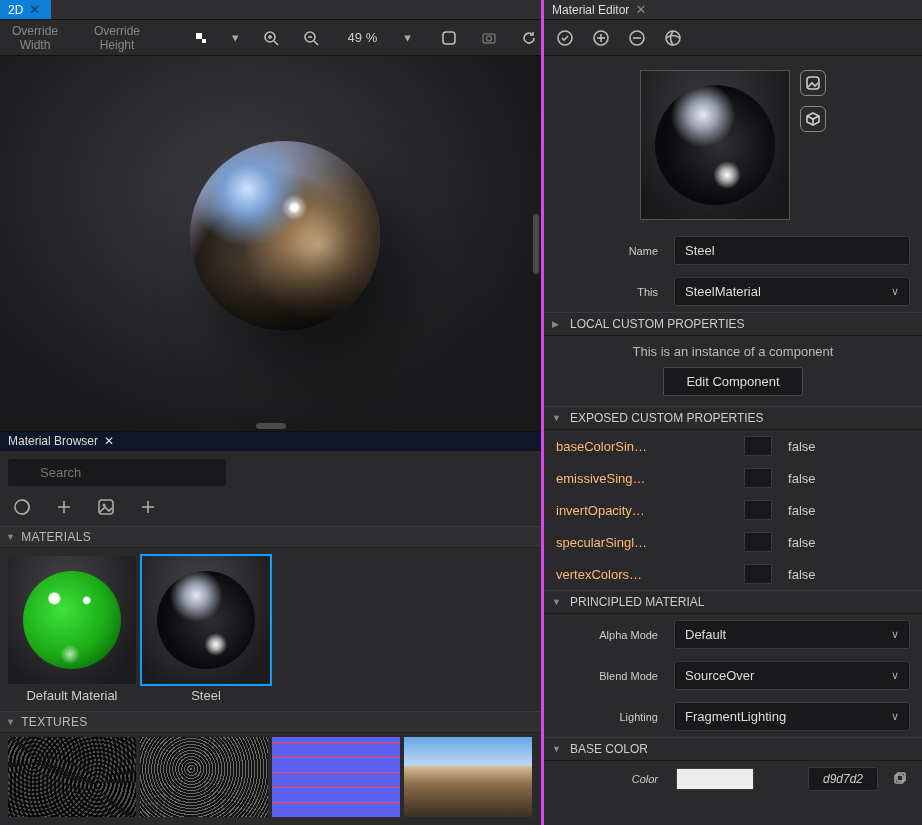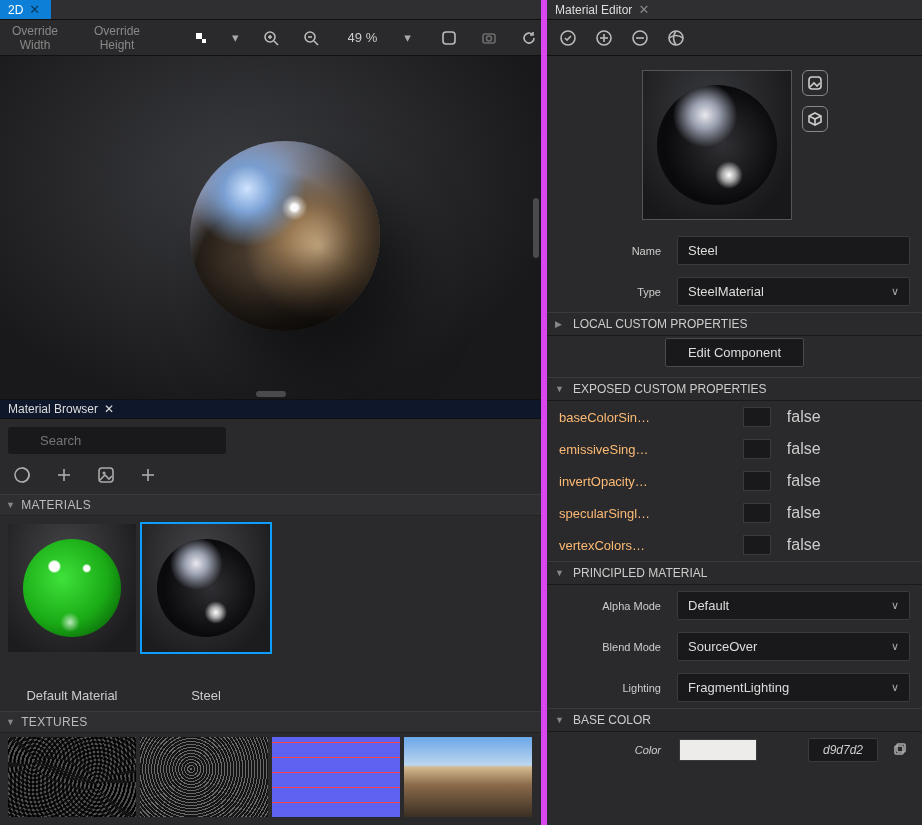--- a/index.html
+++ b/index.html
@@ -1,18 +1,18 @@
 <!DOCTYPE html>
 <html><head>
 <meta charset="utf-8">
 <style>
 * { box-sizing: border-box; margin: 0; padding: 0; font-family: "Segoe UI", Arial, sans-serif; }
 body { background: #2a2a2c; color: #ccc; width: 922px; height: 825px; overflow: hidden; font-size: 13px; display:flex; }
 .col-left { width: 541px; display:flex; flex-direction:column; }
-.col-right { flex:1; display:flex; flex-direction:column; background:#2a2a2c; border-left:6px solid #d946ef; }
+.col-right { flex:1; display:flex; flex-direction:column; background:#2a2a2c; border-left:3px solid #d946ef; }
 
 
 .tabbar { height:20px; background:#2f2f31; display:flex; align-items:stretch; border-bottom:1px solid #111;}
 .tab { display:flex; align-items:center; gap:6px; padding:0 8px; font-size:12px; color:#ddd; background:#2f2f31; }
 .tab.active { background:#0d7fd6; color:#fff; }
 .tab .close { width:14px; color:#222; font-size:13px; line-height:1;}
 .tab.active .close{color:#063a63;}
 .tab .close.plain{color:#888;}
 
 
@@ -55,21 +55,21 @@
 
 
 .mat-grid{display:flex;gap:6px;padding:8px;}
 .mat-card{width:128px;display:flex;flex-direction:column;gap:4px;cursor:pointer;}
 .mat-card.selected .thumb{outline:2px solid #0d9fff;outline-offset:0;}
 .thumb{width:128px;height:128px;background:radial-gradient(ellipse at 45% 28%, #454549 0%, #1c1c1e 80%);display:flex;align-items:center;justify-content:center;position:relative;}
 .thumb .ball{width:98px;height:98px;border-radius:50%;}
 .ball.green{background:radial-gradient(circle at 32% 28%, #fff 0%, #fff 5%, transparent 7%),radial-gradient(circle at 65% 30%, #fff 0%, #fff 3%, transparent 5%),radial-gradient(circle at 48% 85%, rgba(255,255,255,0.7) 0%, transparent 10%),radial-gradient(circle at 40% 40%, #3ee23a 0%, #1aaa16 55%, #0a6608 85%);}
 .ball.dark{background:radial-gradient(circle at 35% 30%, #3a3a3c 0%, #1a1a1b 60%, #0e0e0f 95%);}
 .ball.steel{background:radial-gradient(circle at 60% 75%, #fff 0%, rgba(255,255,255,0.6) 6%, transparent 12%),radial-gradient(circle at 40% 25%, #e8e8ee 0%, #9aa0b0 12%, transparent 28%),radial-gradient(circle at 55% 50%, #303034 0%, #0a0a0c 65%),linear-gradient(120deg,#aeb6c2 0%, #3a3e46 30%, #0e0e10 60%);}
-.mat-label{text-align:center;color:#ccc;font-size:13px;margin-top:32px;}
+.mat-label{text-align:center;color:#ccc;font-size:13px;}
 
 
 .tex-row{display:flex;gap:4px;padding:4px 8px 8px;}
 .tex{width:128px;height:80px;}
 .tex.noise{background:repeating-radial-gradient(circle at 20% 30%, #ddd 0, #ddd 2px, #555 2px, #555 4px),repeating-radial-gradient(circle at 70% 60%, #bbb 0, #bbb 2px, #444 2px, #444 4px);background-blend-mode:multiply;background-color:#888;filter:contrast(1.1) brightness(0.95);}
 .tex.noise2{background:repeating-radial-gradient(circle at 40% 40%, #aaa 0, #aaa 1px, #333 1px, #333 3px);filter:contrast(1.2) brightness(0.6);}
 .tex.bricks{background:repeating-linear-gradient(0deg,#5d62f0 0,#5d62f0 14px,#ff4545 14px,#ff4545 15px),repeating-linear-gradient(90deg,transparent 0,transparent 30px,#ff4545 30px,#ff4545 31px);}
 .tex.pano{background:linear-gradient(180deg,#6aa7e8 0%,#bcd6ef 35%,#d4b98e 38%,#8a6a4a 60%,#3a2f24 100%);}
 
 
@@ -90,21 +90,21 @@
 .select-box .chev{color:#aaa;font-size:11px;}
 
 .section-h2{display:flex;align-items:center;gap:8px;padding:4px 8px;color:#ccc;font-size:12px;border-top:1px solid #3a3a3c;border-bottom:1px solid #1a1a1a;background:#2a2a2c;}
 .section-h2 .tri{font-size:9px;color:#888;width:10px;}
 .instance-text{text-align:center;color:#bbb;font-size:13px;padding:8px 0 6px;}
 .edit-comp-btn{display:block;margin:2px auto 10px;background:#19191b;border:1px solid #4a4a4c;color:#ddd;padding:6px 22px;border-radius:2px;font-size:13px;cursor:pointer;}
 
 .exposed-row{display:flex;align-items:center;padding:6px 12px;gap:8px;}
 .exposed-label{width:92px;color:#fdba74;font-size:13px;white-space:nowrap;overflow:hidden;text-overflow:ellipsis;}
 .swatch{width:28px;height:20px;background:#19191b;border:1px solid #3a3a3c;margin:0 8px;}
-.bool-val{color:#ccc;font-size:16px;}
+.bool-val{color:#ccc;font-size:13px;}
 
 .color-row{display:flex;align-items:center;padding:6px 12px;gap:10px;font-style:italic;}
 .color-swatch-lg{width:78px;height:22px;background:#eeeceb;border:1px solid #3a3a3c;}
 .color-hex{background:#19191b;border:1px solid #3a3a3c;padding:4px 8px;color:#ccc;font-size:12px;width:70px;text-align:center;border-radius:2px;}
 .copy-icon{width:22px;height:22px;display:flex;align-items:center;justify-content:center;color:#aaa;cursor:pointer;}
 
 svg{stroke:currentColor;fill:none;stroke-width:1.6;}
 </style>
 </head>
 <body>
@@ -298,31 +298,32 @@
               <line x1="8" y1="8" x2="8" y2="14"></line>
             </svg>
           </div>
       </div>
     </div>
     <div class="prop-row">
       <div class="prop-label">Name</div>
       <input class="text-input" value="Steel" style="">
     </div>
     <div class="prop-row">
-      <div class="prop-label">Type</div>
+      <div class="prop-label">This</div>
       <div class="select-box">
         <span>SteelMaterial</span>
         <span class="chev">∨</span>
       </div>
     </div>
 
     <div class="section-h2">
       <span class="tri">▶</span>
       <span>LOCAL CUSTOM PROPERTIES</span>
     </div>
+    <div class="instance-text">This is an instance of a component</div>
     <button class="edit-comp-btn">Edit Component</button>
 
     <div class="section-h2">
       <span class="tri">▼</span>
       <span>EXPOSED CUSTOM PROPERTIES</span>
     </div>
     <div id="exposed-list">
         <div class="exposed-row">
           <div class="exposed-label">baseColorSin…</div>
           <div style="flex:1"></div>

